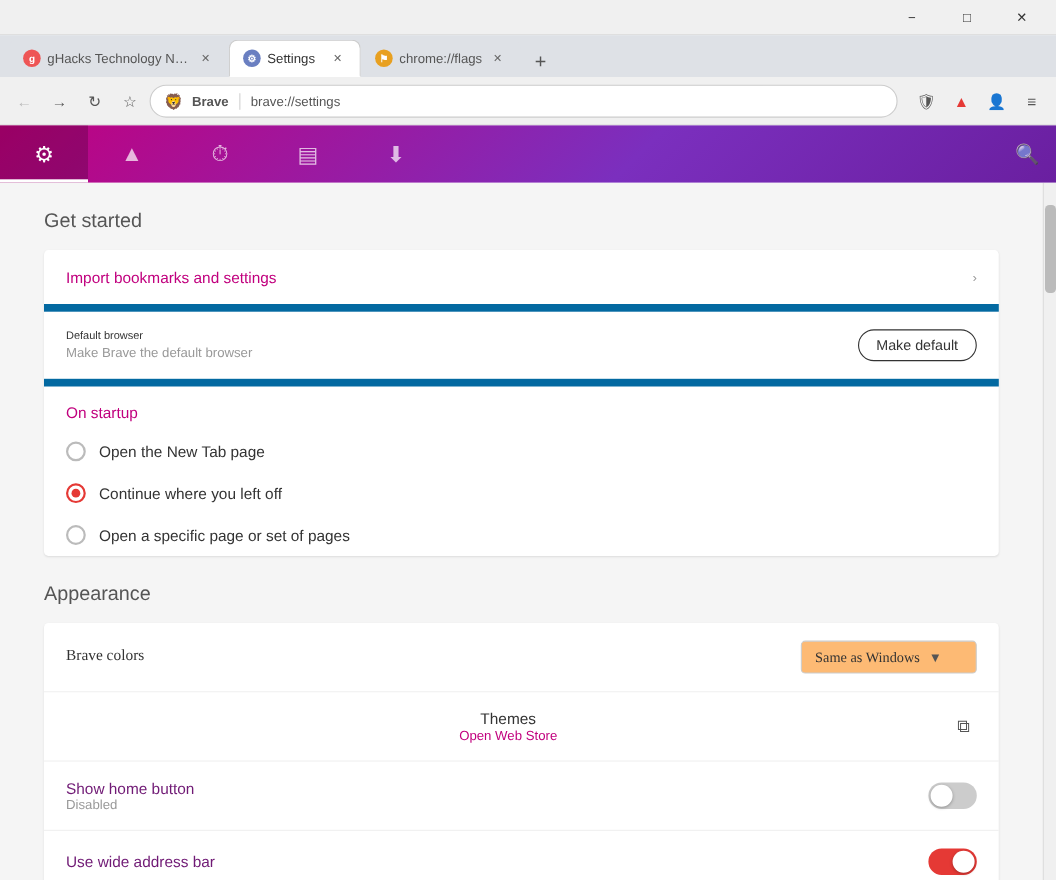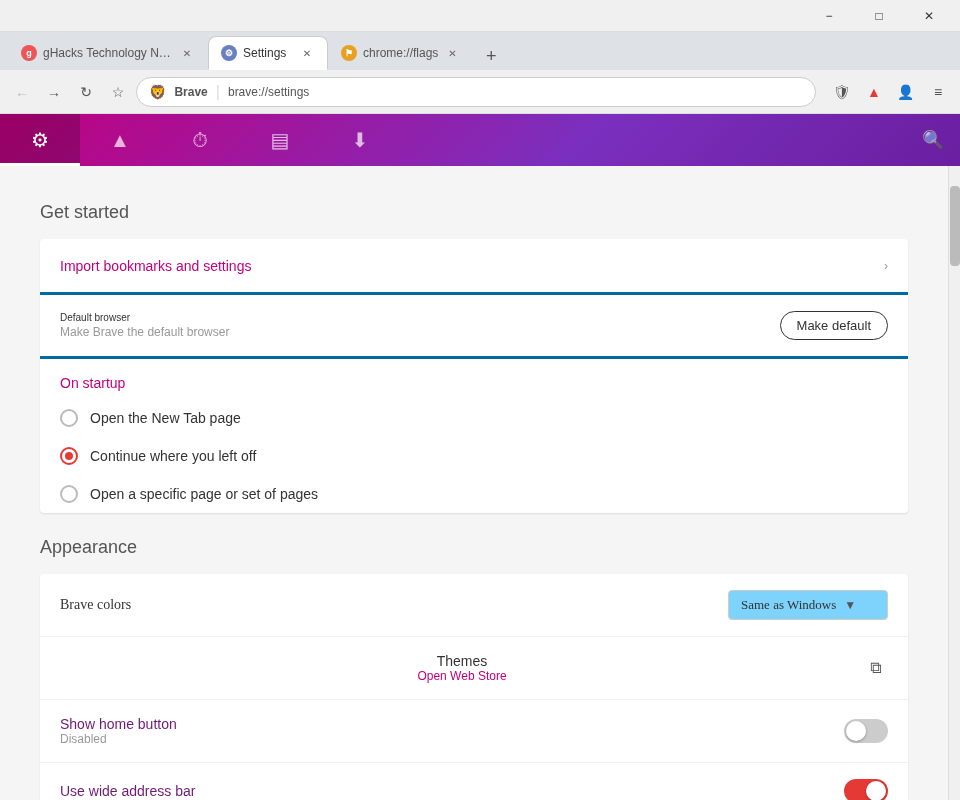--- a/index.html
+++ b/index.html
@@ -114,30 +114,30 @@
     }
     .settings-content {
       flex: 1; padding: 20px 40px 40px;
     }
 
     
     .section-title {
       font-size: 18px; color: #555; font-weight: 400; margin-bottom: 16px;
       margin-top: 24px;
     }
-    .section-title:first-child { margin-top: 16px; }
+    .section-title:first-child { margin-top: 4px; }
 
     
     .settings-card {
       background: #fff; border-radius: 4px; margin-bottom: 12px;
       box-shadow: 0 1px 2px rgba(0,0,0,0.1);
     }
     .settings-row {
       display: flex; align-items: center; padding: 16px 20px;
-      border-bottom: 3px solid #0369a1; min-height: 56px;
+      border-bottom: 7px solid #0369a1; min-height: 56px;
     }
     .settings-row:last-child { border-bottom: none; }
     .settings-row-link {
       color: #c1007e; font-size: 14px; cursor: pointer; text-decoration: none;
       flex: 1;
     }
     .settings-row-chevron { color: #999; font-size: 12px; }
 
     .settings-row-label { flex: 1; }
     .settings-row-label .label-title {
@@ -177,21 +177,21 @@
     
     .brave-colors-row {
       display: flex; align-items: center; padding: 16px 20px;
       border-bottom: 1px solid #f0f0f0;
       font-family: Liberation Serif, serif;
     }
     .brave-colors-label { flex: 1; font-size: 14px; color: #333; }
     .dropdown-select {
       display: flex; align-items: center; gap: 8px;
       border: 1px solid #ccc; border-radius: 4px;
-      padding: 6px 12px; background: #7dd3fc; cursor: pointer;
+      padding: 6px 12px; background: #fdba74; cursor: pointer;
       font-size: 13px; color: #333; min-width: 160px;
     }
     .dropdown-arrow { color: #555; font-size: 12px; }
 
     .themes-row {
       display: flex; align-items: center; padding: 16px 20px;
       border-bottom: 1px solid #f0f0f0;
       text-align: center;
     }
     .themes-label { flex: 1; }

